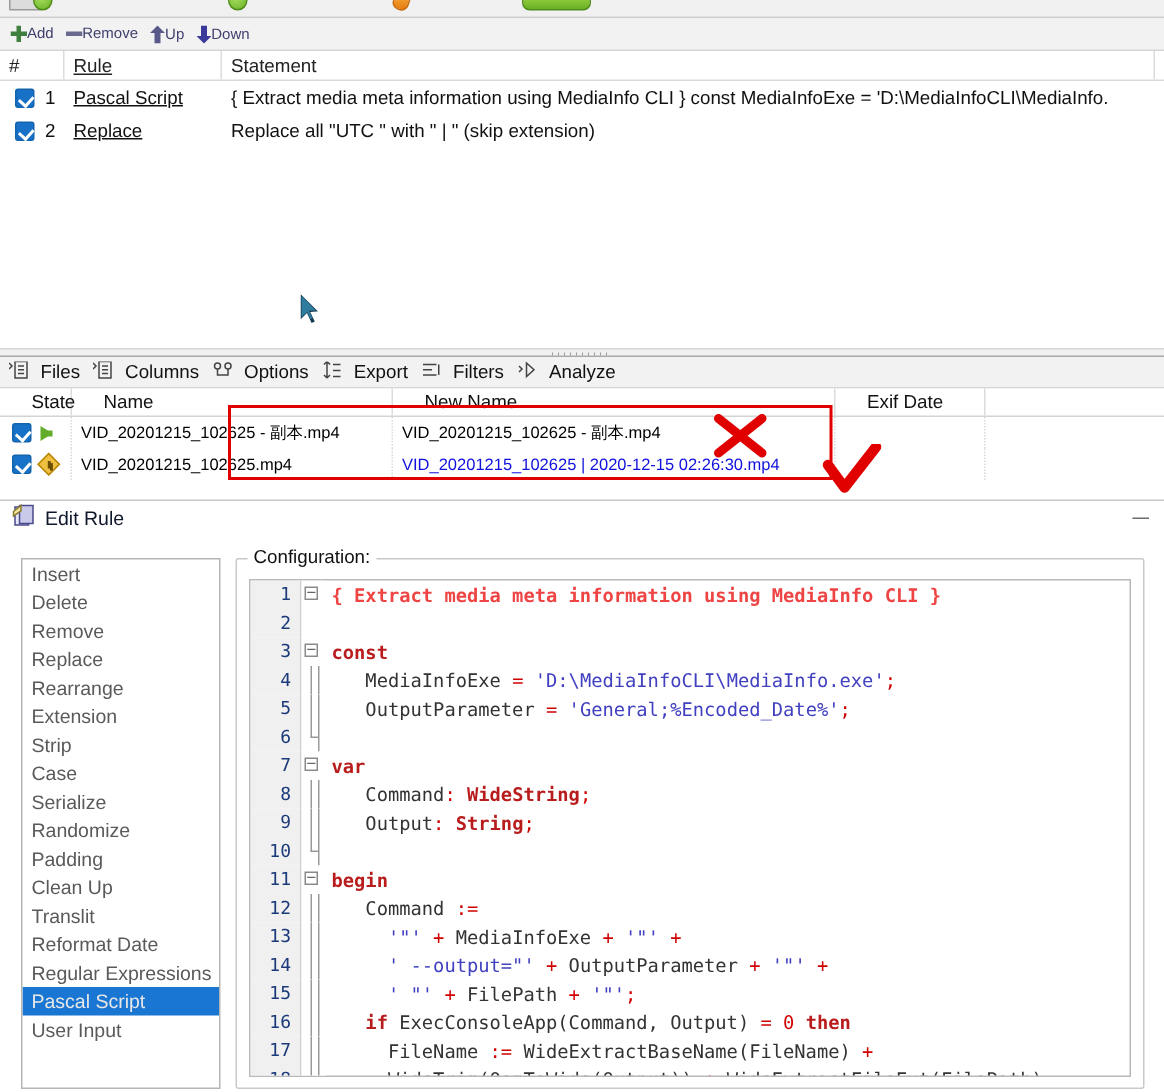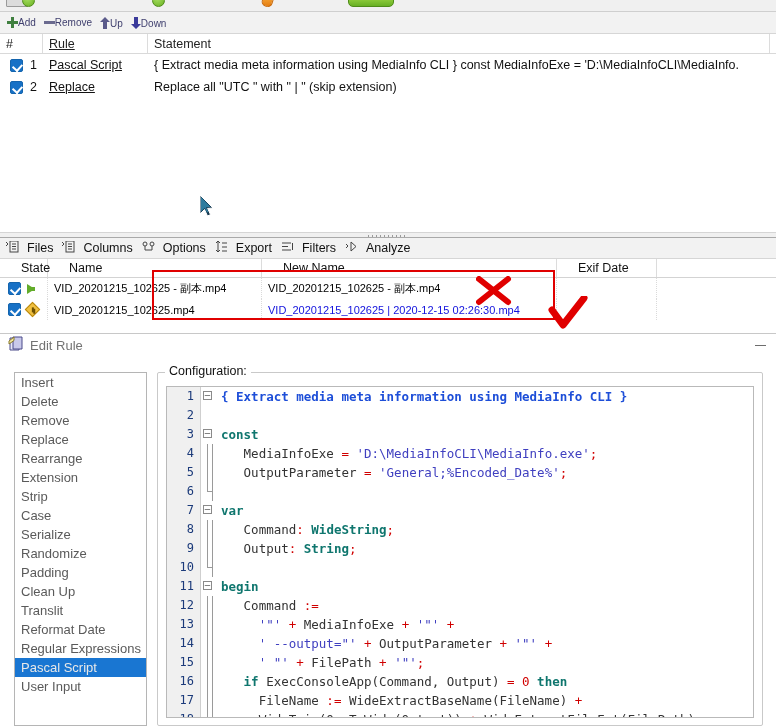--- a/index.html
+++ b/index.html
@@ -139,21 +139,21 @@
     position:absolute; left:152px; top:270px; width:403px; height:50px;
     border:2px solid #e00000;
   }
 
   
   .panel-title {
     position:absolute; left:0; top:333px; width:776px; height:24px;
     background:#fff; border-top:1px solid #c8c8c8; border-bottom:1px solid #1a9ad0;
     display:flex; align-items:center; padding-left:8px; gap:6px;
   }
-  .panel-title .ttl { color:#737373; font-size:13px; }
+  .panel-title .ttl { color:#0f172a; font-size:13px; }
   .panel-min {
     position:absolute; right:10px; top:11px; width:11px; height:1px; background:#6d6d6d;
   }
 
   .panel-body { position:absolute; left:0; top:356px; width:776px; height:370px; background:#fff; }
 
   .rule-list {
     position:absolute; left:14px; top:16px; width:133px; height:354px;
     border:1px solid #b5b5b5; background:#fff; overflow:hidden;
   }
@@ -199,22 +199,22 @@
   }
   .fold .vline2 {
     position:absolute; left:11px; top:0; bottom:0; width:1px; background:#9a9a9a;
   }
   .fold .endcorner {
     position:absolute; left:6px; top:0; width:5px; height:10px;
     border-left:1px solid #9a9a9a; border-bottom:1px solid #9a9a9a;
   }
   .codetext { padding-left:4px; white-space:pre; }
 
-  .tk-com  { color:#1d4ed8; font-weight:bold; }
-  .tk-kw   { color:#0f766e; font-weight:bold; }
+  .tk-com  { color:#ef4444; font-weight:bold; }
+  .tk-kw   { color:#b91c1c; font-weight:bold; }
   .tk-str  { color:#4040c0; }
   .tk-op   { color:#d00000; }
   .tk-id   { color:#333333; }
   .tk-num  { color:#d00000; }
 </style>
 </head>
 <body>
 
 <div id="app">
 

